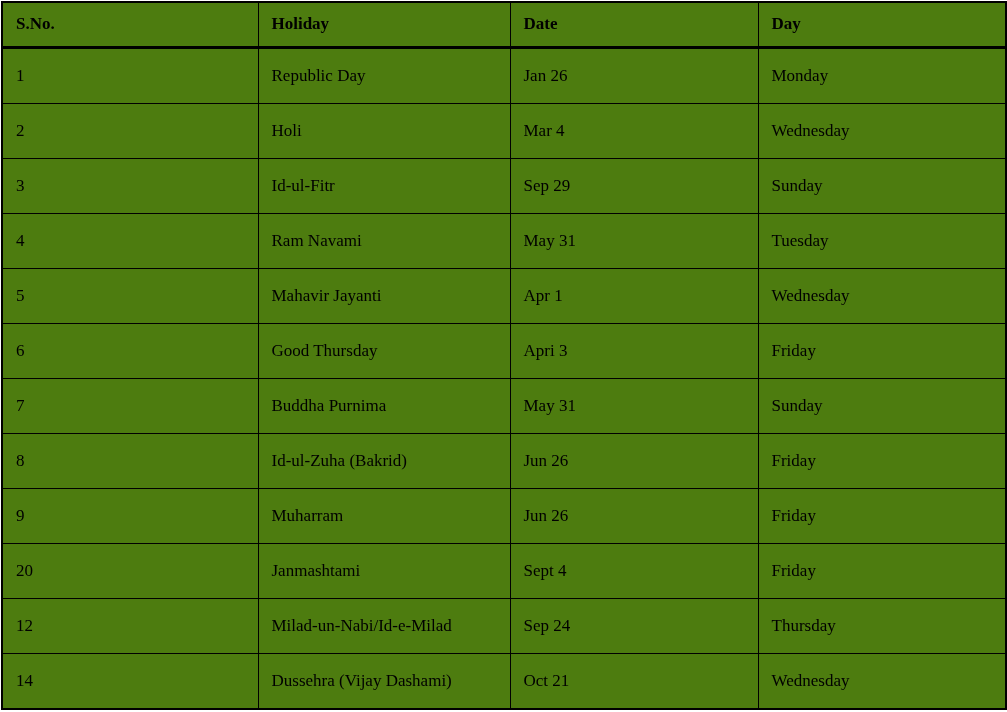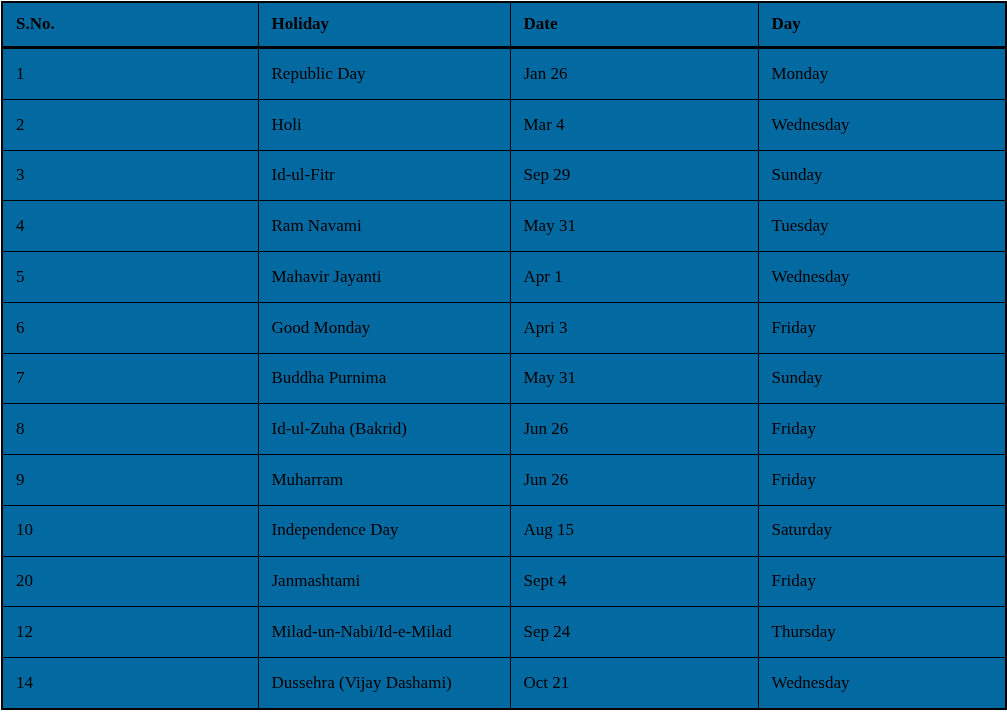--- a/index.html
+++ b/index.html
@@ -13,21 +13,21 @@
     overflow: hidden;
     font-family: "Liberation Serif", "DejaVu Serif", serif;
     color: #000000;
   }
   table.holiday-table {
     width: 1004px;
     height: 709px;
     margin: 1px 0 0 1px;
     border-collapse: collapse;
     table-layout: fixed;
-    background: #0369a1;
+    background: #4d7c0f;
   }
   table.holiday-table col.c0 { width: 256px; }
   table.holiday-table col.c1 { width: 252px; }
   table.holiday-table col.c2 { width: 248px; }
   table.holiday-table col.c3 { width: 248px; }
   table.holiday-table th,
   table.holiday-table td {
     border: 1px solid #000000;
     padding: 0 6px 0 13px;
     text-align: left;
@@ -95,47 +95,41 @@
         <td>Tuesday</td>
       </tr>
       <tr>
         <td>5</td>
         <td>Mahavir Jayanti</td>
         <td>Apr 1</td>
         <td>Wednesday</td>
       </tr>
       <tr>
         <td>6</td>
-        <td>Good Monday</td>
+        <td>Good Thursday</td>
         <td>Apri 3</td>
         <td>Friday</td>
       </tr>
       <tr>
         <td>7</td>
         <td>Buddha Purnima</td>
         <td>May 31</td>
         <td>Sunday</td>
       </tr>
       <tr>
         <td>8</td>
         <td>Id-ul-Zuha (Bakrid)</td>
         <td>Jun 26</td>
         <td>Friday</td>
       </tr>
       <tr>
         <td>9</td>
         <td>Muharram</td>
         <td>Jun 26</td>
         <td>Friday</td>
-      </tr>
-      <tr>
-        <td>10</td>
-        <td>Independence Day</td>
-        <td>Aug 15</td>
-        <td>Saturday</td>
       </tr>
       <tr>
         <td>20</td>
         <td>Janmashtami</td>
         <td>Sept 4</td>
         <td>Friday</td>
       </tr>
       <tr>
         <td>12</td>
         <td>Milad-un-Nabi/Id-e-Milad</td>

